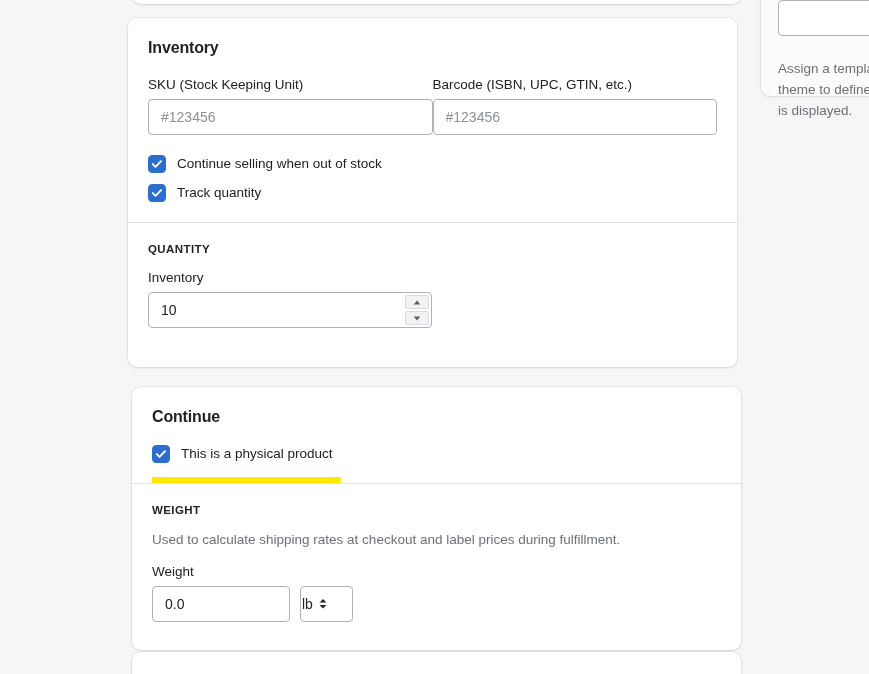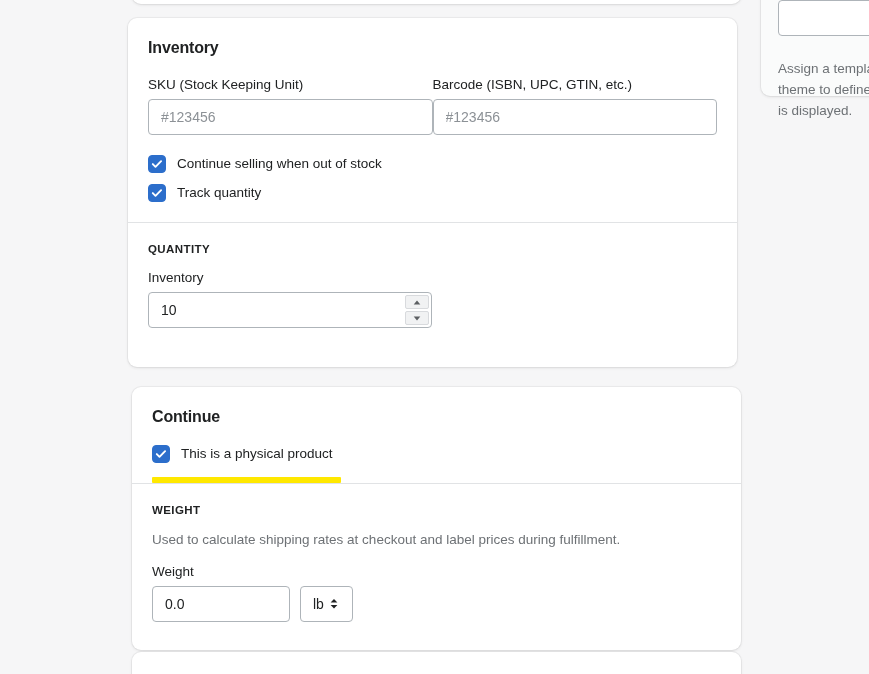--- a/index.html
+++ b/index.html
@@ -203,21 +203,21 @@
   .unit-select {
     position: relative;
     width: 53px;
     height: 36px;
     border: 1px solid #aeb4b9;
     border-radius: 4px;
     background: #ffffff;
     box-sizing: border-box;
     display: flex;
     align-items: center;
-    padding: 0 12px;
+    padding: 0 1px;
   }
   .unit-select-value {
     font-size: 14px;
     color: #202223;
     line-height: 18px;
   }
   .unit-select-caret {
     margin-left: 6px;
     display: flex;
     flex-direction: column;

